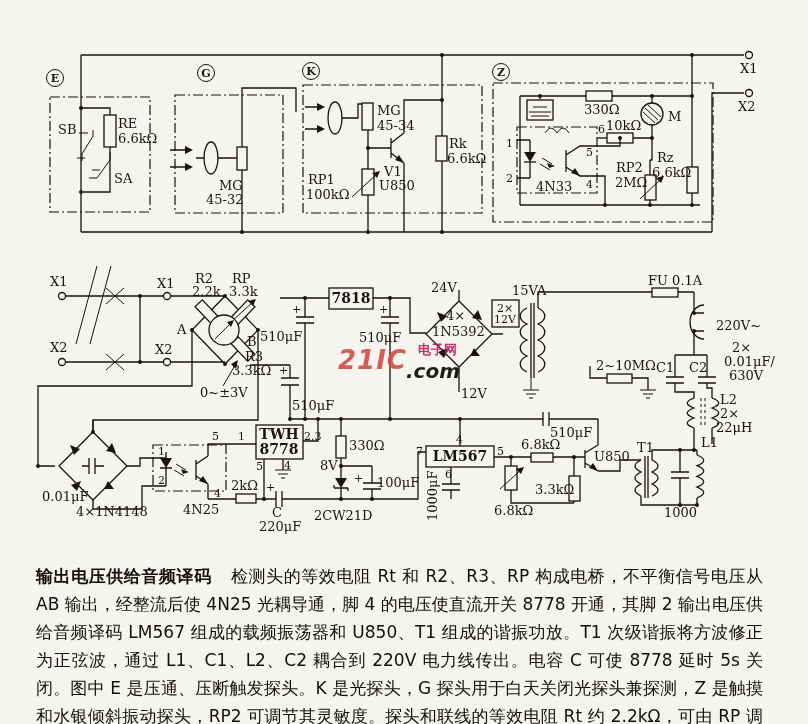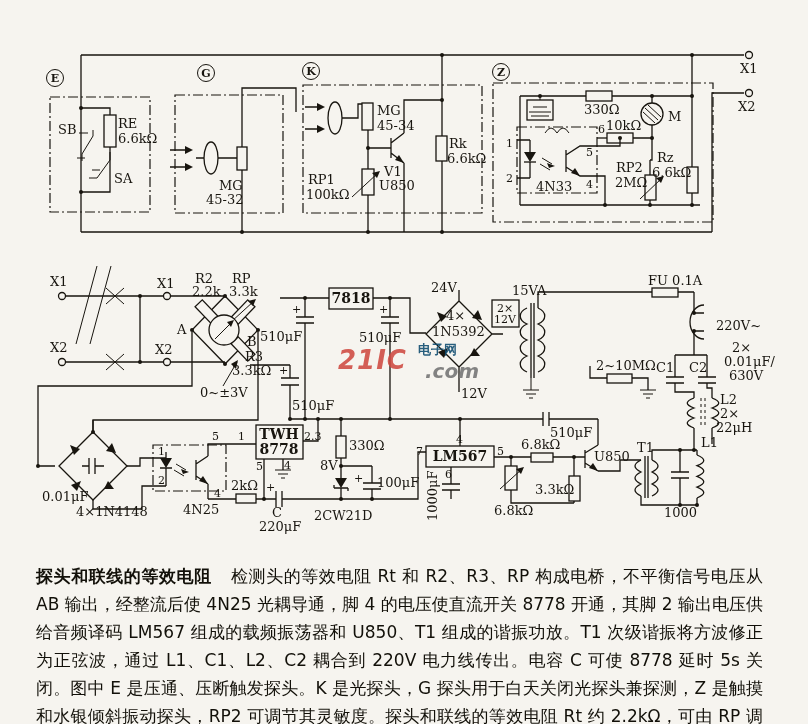--- a/index.html
+++ b/index.html
@@ -14,23 +14,23 @@
   .thin{fill:none;stroke:#18150f;stroke-width:1;}
   .dd{fill:none;stroke:#18150f;stroke-width:1.2;stroke-dasharray:10 3 2 3;}
   .cmp{fill:#f6f4ef;stroke:#18150f;stroke-width:1.3;}
   .dot{fill:#18150f;stroke:none;}
   .ah{fill:#18150f;stroke:none;}
   .dash{fill:none;stroke:#18150f;stroke-width:1;stroke-dasharray:3 3;}
   .watermark{position:absolute;left:338px;top:341px;width:150px;height:46px;opacity:.88;}
   .wm-brand{position:absolute;left:0;top:4px;font-size:26px;font-weight:bold;font-style:italic;
             color:#cf4a41;letter-spacing:1px;font-family:"DejaVu Sans",sans-serif;}
   .wm-tld{position:absolute;left:68px;top:18px;font-size:20px;font-weight:bold;font-style:italic;
-          color:#737373;font-family:"DejaVu Sans",sans-serif;margin-left:19px;}
+          color:#000000;font-family:"DejaVu Sans",sans-serif;}
   .wm-site{position:absolute;left:80px;top:0px;font-size:13px;font-weight:bold;
-           color:#0c4a6e;font-family:Liberation Serif, serif;}
+           color:#be185d;font-family:Liberation Serif, serif;}
   .caption{position:absolute;left:36px;top:545px;width:727px;font-size:17px;line-height:28px;
            text-align:justify;font-family:"DejaVu Sans",sans-serif;color:#121009;}
   .caption b{font-weight:bold;}
   .gap{display:inline-block;width:1.1em;}
 </style>
 </head>
 <body>
 
 <div class="page">
 
@@ -386,15 +386,15 @@
 </svg>
 
 
 <div class="watermark">
   <span class="wm-site">电子网</span>
   <span class="wm-brand">21IC</span>
   <span class="wm-tld">.com</span>
 </div>
 
 
-<p class="caption"><b>探头和联线的等效电阻</b><span class="gap"></span><span>检测头的等效电阻 Rt 和 R2、R3、RP 构成电桥，不平衡信号电压从 AB 输出，经整流后使 4N25 光耦导通，脚 4 的电压使直流开关 8778 开通，其脚 2 输出电压供给音频译码 LM567 组成的载频振荡器和 U850、T1 组成的谐振功放。T1 次级谐振将方波修正为正弦波，通过 L1、C1、L2、C2 耦合到 220V 电力线传出。电容 C 可使 8778 延时 5s 关闭。图中 E 是压通、压断触发探头。K 是光探头，G 探头用于白天关闭光探头兼探测，Z 是触摸和水银倾斜振动探头，RP2 可调节其灵敏度。探头和联线的等效电阻 Rt 约 2.2kΩ，可由 RP 调整其阻值偏差。本电路可用于安全防卫监测。</span></p>
+<p class="caption"><b>输出电压供给音频译码</b><span class="gap"></span><span>检测头的等效电阻 Rt 和 R2、R3、RP 构成电桥，不平衡信号电压从 AB 输出，经整流后使 4N25 光耦导通，脚 4 的电压使直流开关 8778 开通，其脚 2 输出电压供给音频译码 LM567 组成的载频振荡器和 U850、T1 组成的谐振功放。T1 次级谐振将方波修正为正弦波，通过 L1、C1、L2、C2 耦合到 220V 电力线传出。电容 C 可使 8778 延时 5s 关闭。图中 E 是压通、压断触发探头。K 是光探头，G 探头用于白天关闭光探头兼探测，Z 是触摸和水银倾斜振动探头，RP2 可调节其灵敏度。探头和联线的等效电阻 Rt 约 2.2kΩ，可由 RP 调整其阻值偏差。本电路可用于安全防卫监测。</span></p>
 
 </div>
 
 </body></html>

